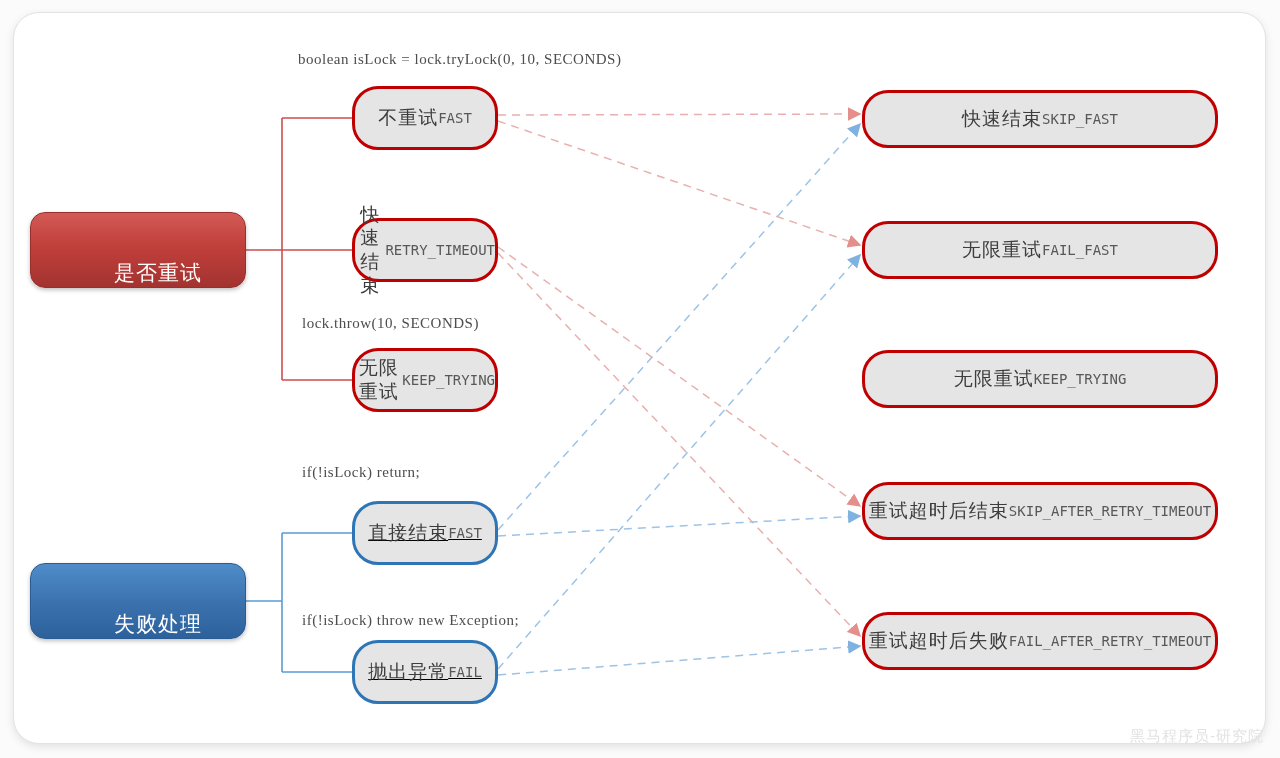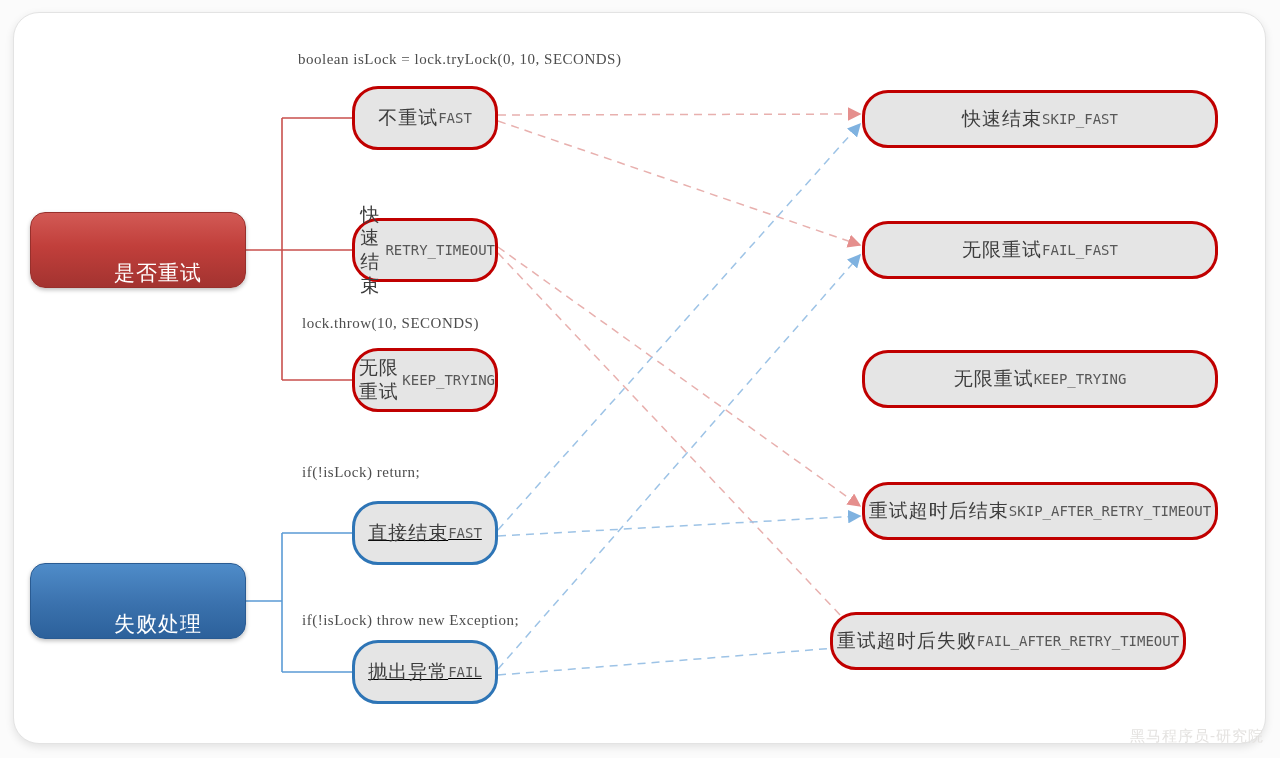--- a/index.html
+++ b/index.html
@@ -119,19 +119,19 @@
     <div class="en">FAIL_FAST</div>
   </div>
   <div class="box out red" style="left:862px; top:350px">
     <div class="zh">无限重试</div>
     <div class="en">KEEP_TRYING</div>
   </div>
   <div class="box out red" style="left:862px; top:482px">
     <div class="zh">重试超时后结束</div>
     <div class="en">SKIP_AFTER_RETRY_TIMEOUT</div>
   </div>
-  <div class="box out red" style="left:830px; top:612px">
+  <div class="box out red" style="left:862px; top:612px">
     <div class="zh">重试超时后失败</div>
     <div class="en">FAIL_AFTER_RETRY_TIMEOUT</div>
   </div>
 
   <div id="watermark">黑马程序员-研究院</div>
 </div>
 
 </body></html>

